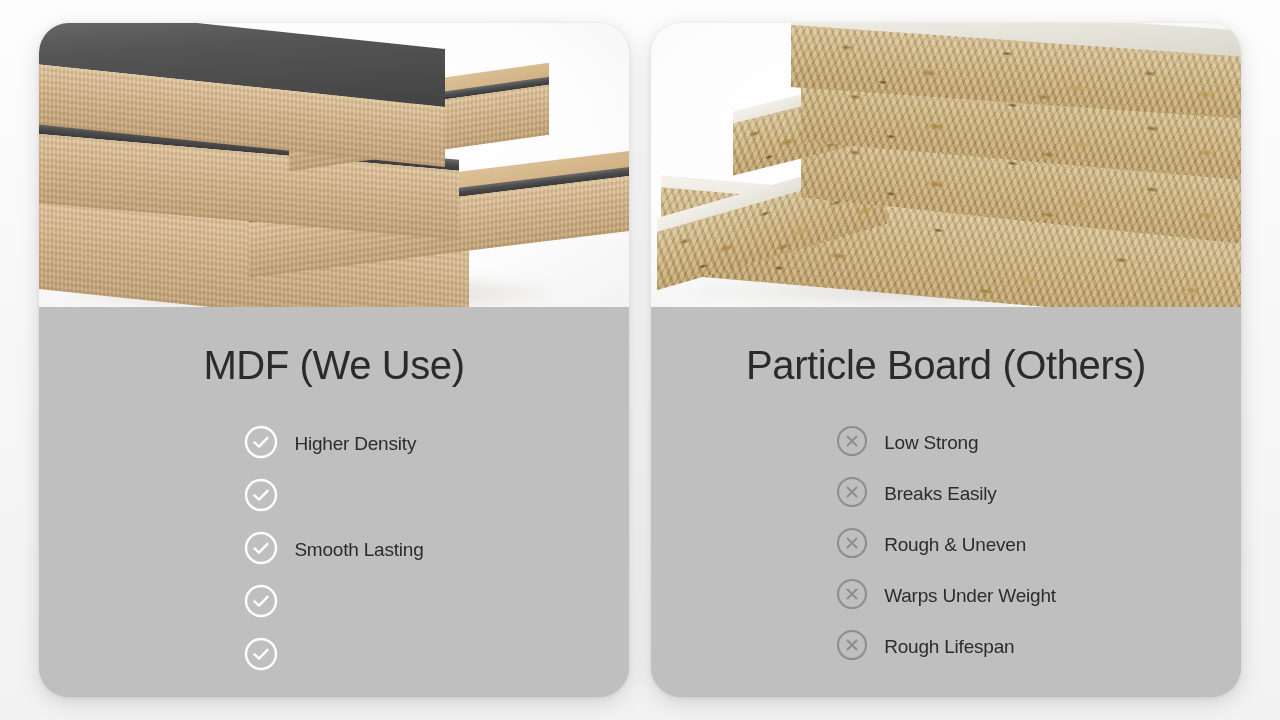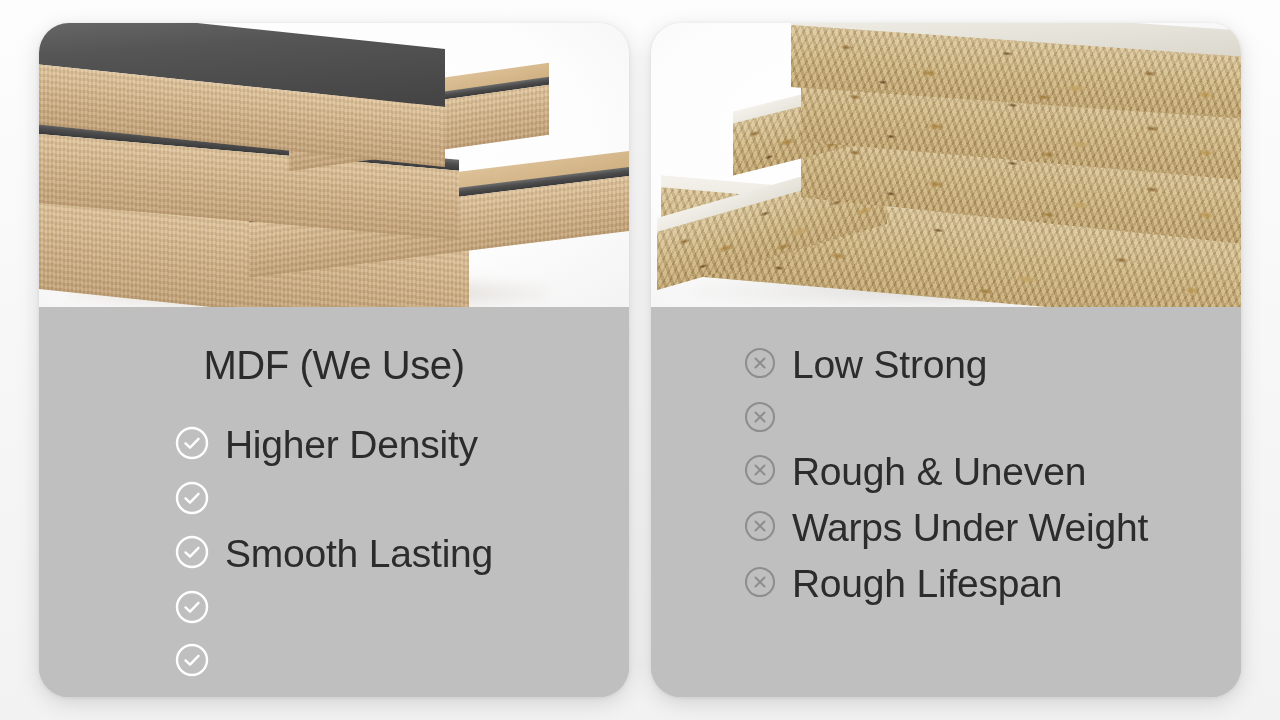--- a/index.html
+++ b/index.html
@@ -146,21 +146,21 @@
   .feature-item {
     display: flex;
     align-items: center;
     gap: 16px;
   }
   .feature-icon {
     flex: 0 0 auto;
     display: block;
   }
   .feature-label {
-    font-size: 39px;
+    font-size: 19px;
     font-weight: 400;
     color: #2c2c2c;
     line-height: 1.05;
     letter-spacing: -0.2px;
     white-space: nowrap;
   }
   .feature-item.negative .feature-label { color: #2c2c2c; }
 </style>
 </head>
 <body>
@@ -292,39 +292,41 @@
 
         <div class="pb-board" style="left:140px; top:18px; width:460px; height:62px; transform: skewY(4deg);">
           <div class="pb-top" style="left:0; top:-26px; width:100%; height:32px;"></div>
           <div class="pb-core"></div>
         </div>
 
       </div>
     </div>
 
     <div class="panel">
+      <h2 class="card-title">Particle Board (Others)</h2>
       <ul class="feature-list">
 
         <li class="feature-item negative">
           <span class="feature-icon">
             <svg width="32" height="32" viewBox="0 0 32 32" aria-hidden="true">
               <circle cx="16" cy="16" r="14" fill="none" stroke="#8e8e8e" stroke-width="2.1"></circle>
               <path d="M11.5 11.5 L20.5 20.5 M20.5 11.5 L11.5 20.5" fill="none" stroke="#8e8e8e" stroke-width="2.1" stroke-linecap="round"></path>
             </svg>
           </span>
           <span class="feature-label">Low Strong</span>
         </li>
 
         <li class="feature-item negative">
           <span class="feature-icon">
             <svg width="32" height="32" viewBox="0 0 32 32" aria-hidden="true">
               <circle cx="16" cy="16" r="14" fill="none" stroke="#8e8e8e" stroke-width="2.1"></circle>
               <path d="M11.5 11.5 L20.5 20.5 M20.5 11.5 L11.5 20.5" fill="none" stroke="#8e8e8e" stroke-width="2.1" stroke-linecap="round"></path>
             </svg>
           </span>
+          <span class="feature-label">Breaks Easily</span>
         </li>
 
         <li class="feature-item negative">
           <span class="feature-icon">
             <svg width="32" height="32" viewBox="0 0 32 32" aria-hidden="true">
               <circle cx="16" cy="16" r="14" fill="none" stroke="#8e8e8e" stroke-width="2.1"></circle>
               <path d="M11.5 11.5 L20.5 20.5 M20.5 11.5 L11.5 20.5" fill="none" stroke="#8e8e8e" stroke-width="2.1" stroke-linecap="round"></path>
             </svg>
           </span>
           <span class="feature-label">Rough &amp; Uneven</span>

